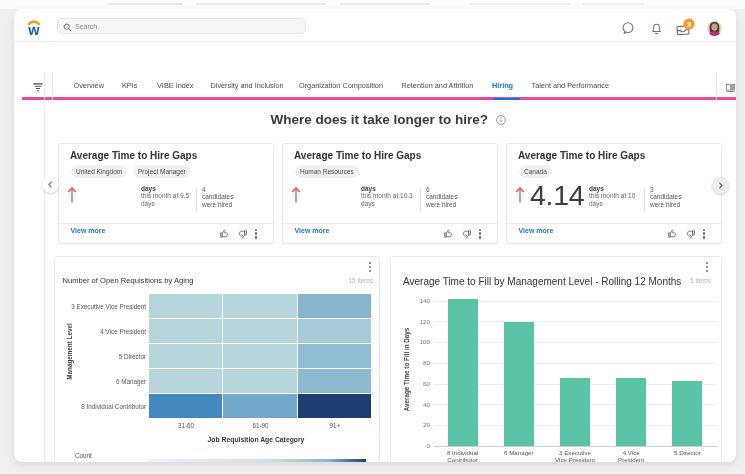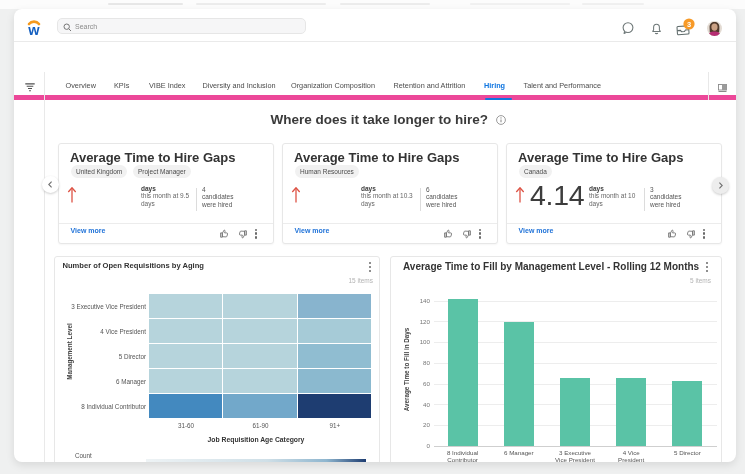--- a/index.html
+++ b/index.html
@@ -12,46 +12,46 @@
   
   #topbar { position:absolute; left:0; top:0; width:722px; height:33px; border-bottom:1px solid #eaeaea; }
   #search { position:absolute; left:43px; top:9px; width:249px; height:16px; background:#f6f6f7; border:1px solid #e6e6e6; border-radius:5px; }
   #search .stext { position:absolute; left:17px; top:4px; font-size:7px; color:#8b8b8b; }
   
   #parow { position:absolute; left:0; top:33px; width:722px; height:30px; border-bottom:1px solid #e7e7e7; }
   #parow .t { position:absolute; left:14px; top:8px; font-size:12.5px; font-weight:bold; color:#333; transform:scaleX(0.745); transform-origin:left center; }
   #dataas { position:absolute; right:31px; top:10.9px; font-size:6.4px; color:#5b5b5b; transform:scaleX(0.92); transform-origin:right center; }
   #help { position:absolute; right:13.5px; top:10.4px; font-size:6.6px; font-weight:bold; color:#2468c8; text-decoration:underline; }
   
-  #tabrow { position:absolute; left:0; top:63px; width:722px; height:28px; border-bottom:5px solid #ec4899; }
+  #tabrow { position:absolute; left:8px; top:63px; width:722px; height:28px; border-bottom:3px solid #ec4899; }
   .vdiv { position:absolute; top:0; width:1px; background:#e8e8e8; }
   .tab { position:absolute; top:9.2px; font-size:7.3px; color:#4c4c4c; }
   .tab.active { color:#0f75e0; font-weight:bold; }
   #hiringline { position:absolute; left:471px; top:25.5px; width:27px; height:2.5px; background:#0f75e0; border-radius:2px; }
   #railline { position:absolute; left:29.5px; top:63px; width:1px; height:390px; background:#e9e9e9; }
   
   #heading { position:absolute; left:13px; top:103px; width:722px; text-align:center; font-size:13.5px; font-weight:bold; color:#3a3a3a; }
   
   .card { position:absolute; top:134px; width:216px; height:101px; background:#fff; border:1px solid #e7e7e7; border-radius:3px; box-shadow:0 1px 2px rgba(0,0,0,0.04); }
-  .card .ttl { position:absolute; left:11px; top:6px; font-size:13px; font-weight:bold; color:#333; }
+  .card .ttl { position:absolute; left:11px; top:6px; font-size:10px; font-weight:bold; color:#333; }
   .pill { position:absolute; top:21px; height:13px; line-height:13px; padding:0 5px; background:#f1f1f1; border-radius:7px; font-size:6.5px; color:#4a4a4a; }
   .bignum { position:absolute; top:37.2px; font-size:28.5px; line-height:1; color:#3d3d3d; letter-spacing:-0.3px; }
   .smalltxt { position:absolute; top:40.5px; font-size:6.5px; color:#666; line-height:7.9px; }
   .smalltxt b { color:#3d3d3d; }
   .carddiv { position:absolute; left:136.5px; top:44px; width:1px; height:23px; background:#dcdcdc; }
   .cand { position:absolute; left:143px; top:41.5px; font-size:6.5px; color:#555; line-height:7.8px; }
   .cfoot { position:absolute; left:0; top:78.5px; width:100%; height:22.5px; border-top:1px solid #ececec; }
   .vmore { position:absolute; left:11.5px; top:3.8px; font-size:7px; font-weight:bold; color:#1f72d8; }
   .uparr { position:absolute; top:41px; }
   .kebab { position:absolute; width:3px; }
   .kdot { width:2.2px; height:2.2px; border-radius:50%; background:#6a6a6a; margin-bottom:1.8px; }
   .navbtn { position:absolute; width:17px; height:17px; border-radius:50%; background:#fff; box-shadow:0 1px 2.5px rgba(0,0,0,0.2); }
   
   .chartcard { position:absolute; top:247px; height:225px; background:#fff; border:1px solid #e7e7e7; border-radius:3px; }
-  .chartttl { position:absolute; top:4px; font-size:8px; font-weight:bold; color:#333; }
+  .chartttl { position:absolute; top:19px; font-size:8px; font-weight:normal; color:#333; }
   .items { position:absolute; top:20px; font-size:6.5px; color:#b3b3b3; }
   .axlab { font-size:6.3px; color:#555; }
   .axttl { font-size:6.8px; font-weight:bold; color:#333; }
   .rot { transform:rotate(-90deg); transform-origin:center; }
   
   #hm { position:absolute; left:94px; top:37px; width:223px; height:125px; background:#fff; }
   .hmrow { height:25px; display:flex; }
   .hmrow div { width:74.33px; border-right:1px solid #fff; border-bottom:1px solid #fff; }
   .hmlab { position:absolute; right:233px; font-size:6.3px; color:#555; text-align:right; white-space:nowrap; }
   

